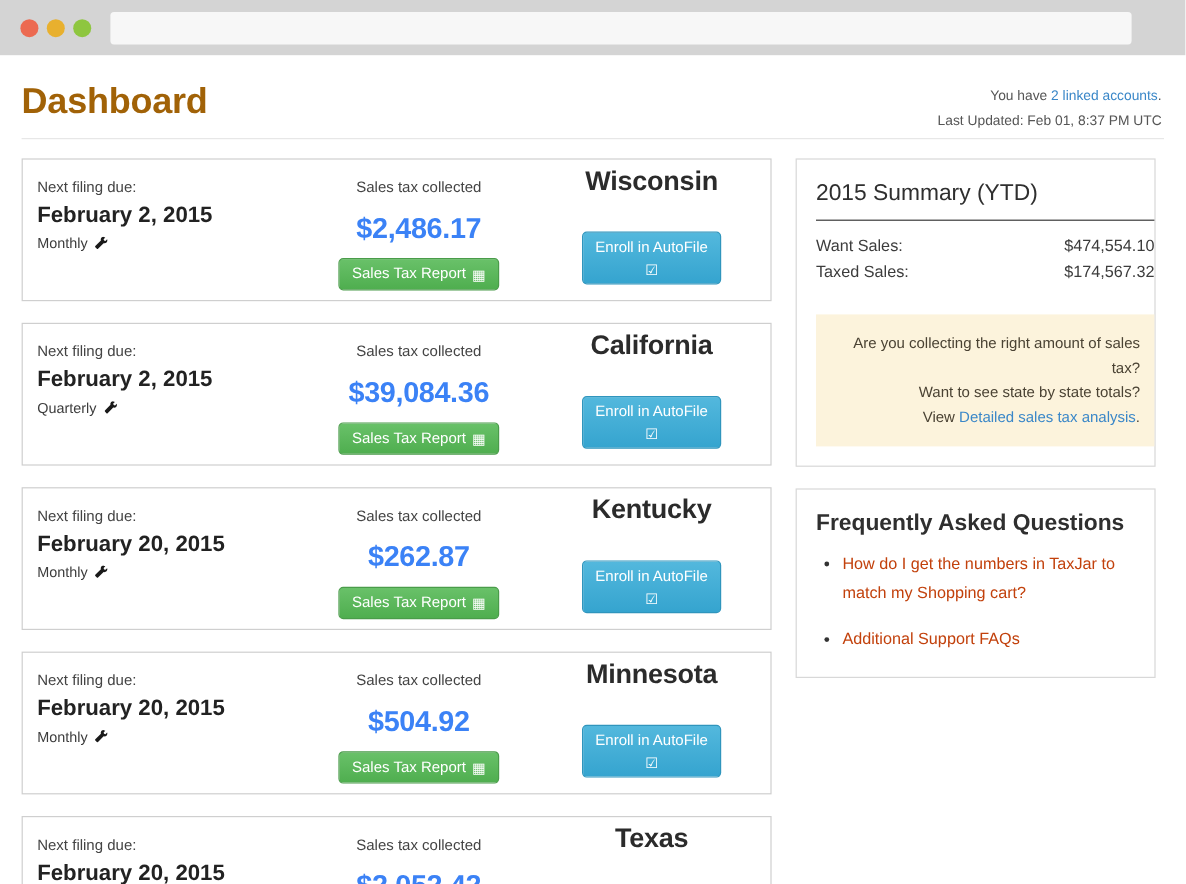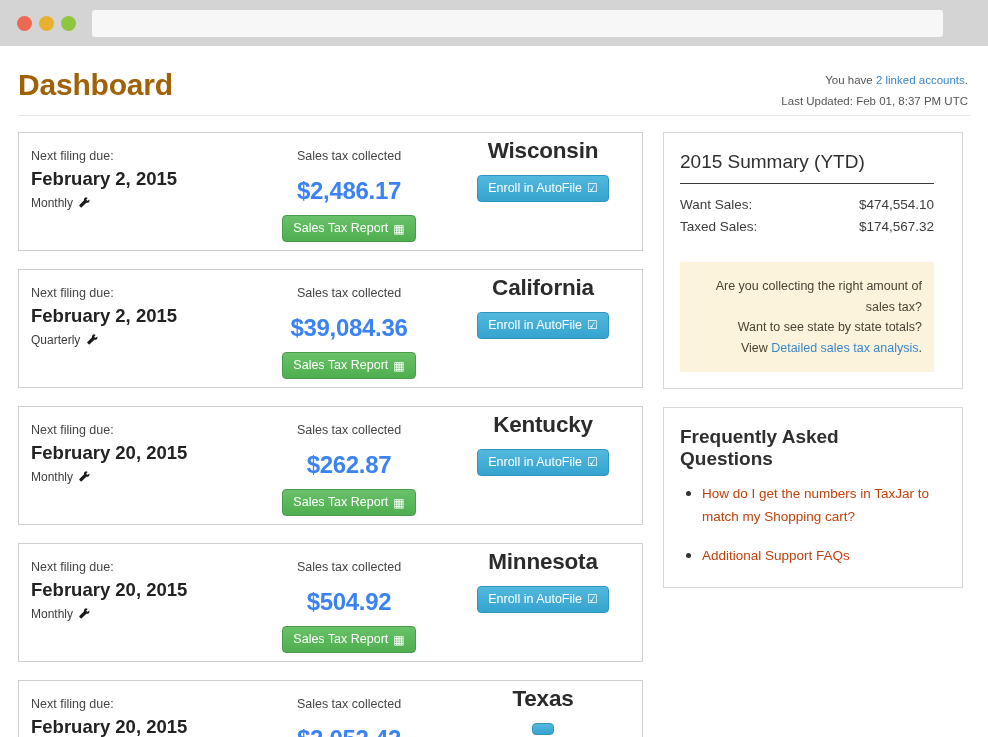--- a/index.html
+++ b/index.html
@@ -125,30 +125,31 @@
     white-space: nowrap;
   }
   .btn-report {
     background: linear-gradient(to bottom, #69c169 0%, #4fae4f 100%);
     border-color: #4a9c4a;
     margin-top: 9px;
   }
   .btn-autofile {
     background: linear-gradient(to bottom, #53b8dd 0%, #35a4cf 100%);
     border-color: #2f95bd;
-    margin-top: 11px;
+    margin-top: 29px;
+    flex-direction: column;
   }
   .btn .gl { font-size: 12px; line-height: 1; }
 
   
   .panel {
     border: 1px solid #d8d8d8;
     background: #ffffff;
     box-sizing: border-box;
-    padding: 18px 28px 16px 16px;
+    padding: 18px 0 16px 16px;
     margin-bottom: 18px;
   }
   .panel-title {
     font-size: 19px;
     font-weight: normal;
     color: #2f2f2f;
     margin: 0 0 10px 0;
     padding-bottom: 10px;
     border-bottom: 1px solid #3a3a3a;
     line-height: 1.2;

